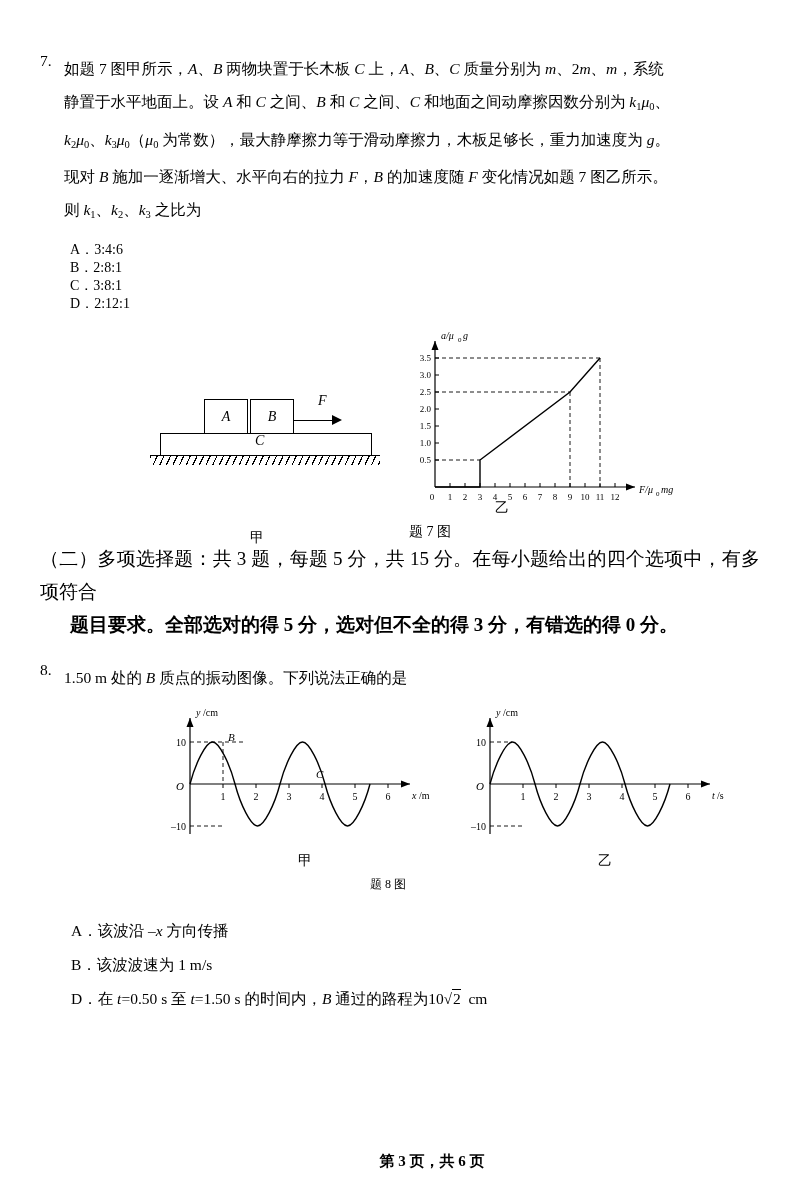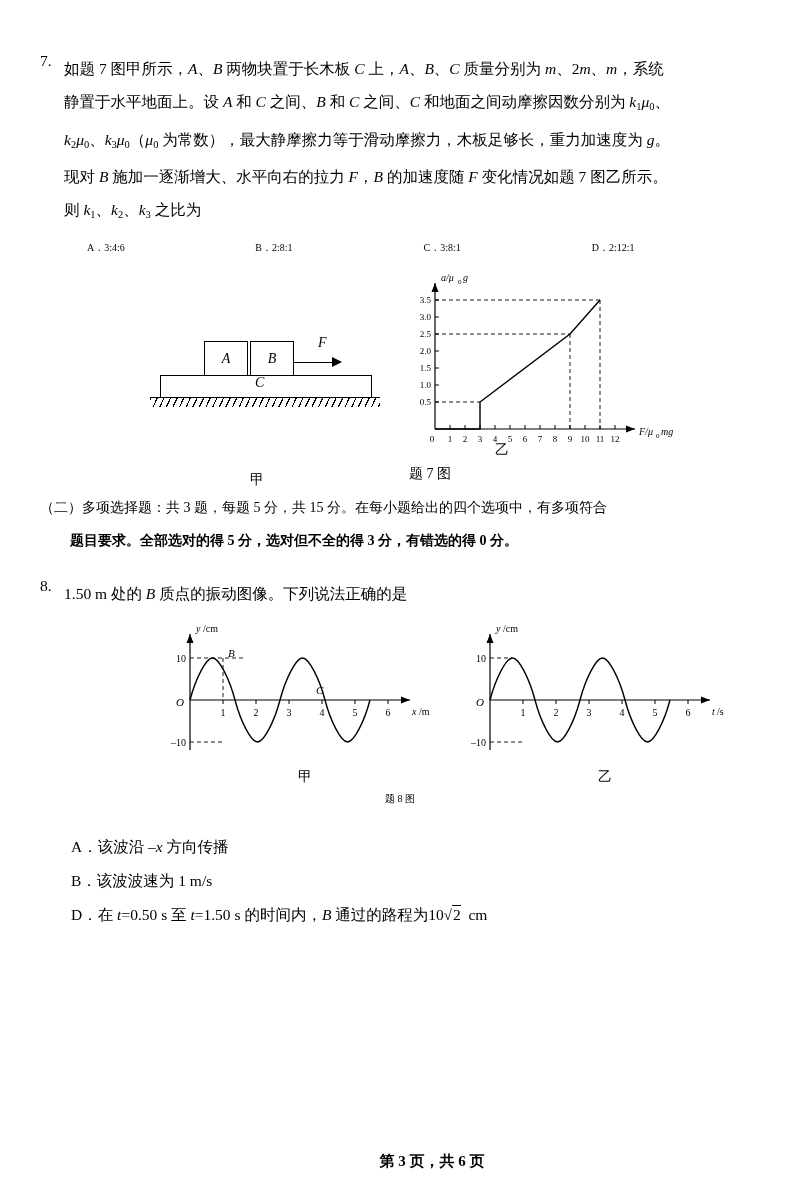--- a/index.html
+++ b/index.html
@@ -42,24 +42,25 @@
   .q-body {
     margin-left: 24px;
     font-size: 15.5px;
     line-height: 33px;
     text-align: justify;
   }
   .q-body p { margin: 0; }
   i, .it { font-style: italic; font-family: "Liberation Serif", serif; }
   .subn { font-size: 10.5px; vertical-align: -0.25em; }
   .options-row {
-    margin-left: 47px;
+    margin-left: 30px;
     margin-top: 10px;
     display: flex;
-    font-size: 10px;
+    font-size: 14px;
+    flex-direction: column;
   }
   .options-row .opt { width: 175px; }
   .opt-letter { font-family: "Liberation Serif", serif; }
 
   
   .fig7 {
     position: relative;
     width: 720px;
     height: 200px;
     margin-top: 14px;
@@ -169,22 +170,22 @@
   }
   .yi-label7 {
     position: absolute;
     left: 455px;
     top: 172px;
     font-size: 14px;
   }
 
   
   .section {
-    margin-top: 22px;
-    font-size: 14px;
+    margin-top: 15px;
+    font-size: 19px;
     line-height: 33px;
     text-align: justify;
   }
   .section .indent2 { margin-left: 30px; font-weight: bold; }
 
   
   .fig8 {
     position: relative;
     width: 720px;
     height: 190px;
@@ -195,25 +196,25 @@
   .wave-right { left: 420px; }
   .sub-label {
     position: absolute;
     top: 148px;
     font-size: 14px;
     width: 290px;
     text-align: center;
   }
   .cap8 {
     position: absolute;
-    left: 300px;
+    left: 288px;
     top: 172px;
     width: 120px;
     text-align: center;
-    font-size: 10px;
+    font-size: 12px;
   }
   .ans-list {
     margin-left: 31px;
     margin-top: 20px;
     font-size: 15.5px;
     line-height: 34px;
   }
   .footer {
     position: absolute;
     left: 0;

